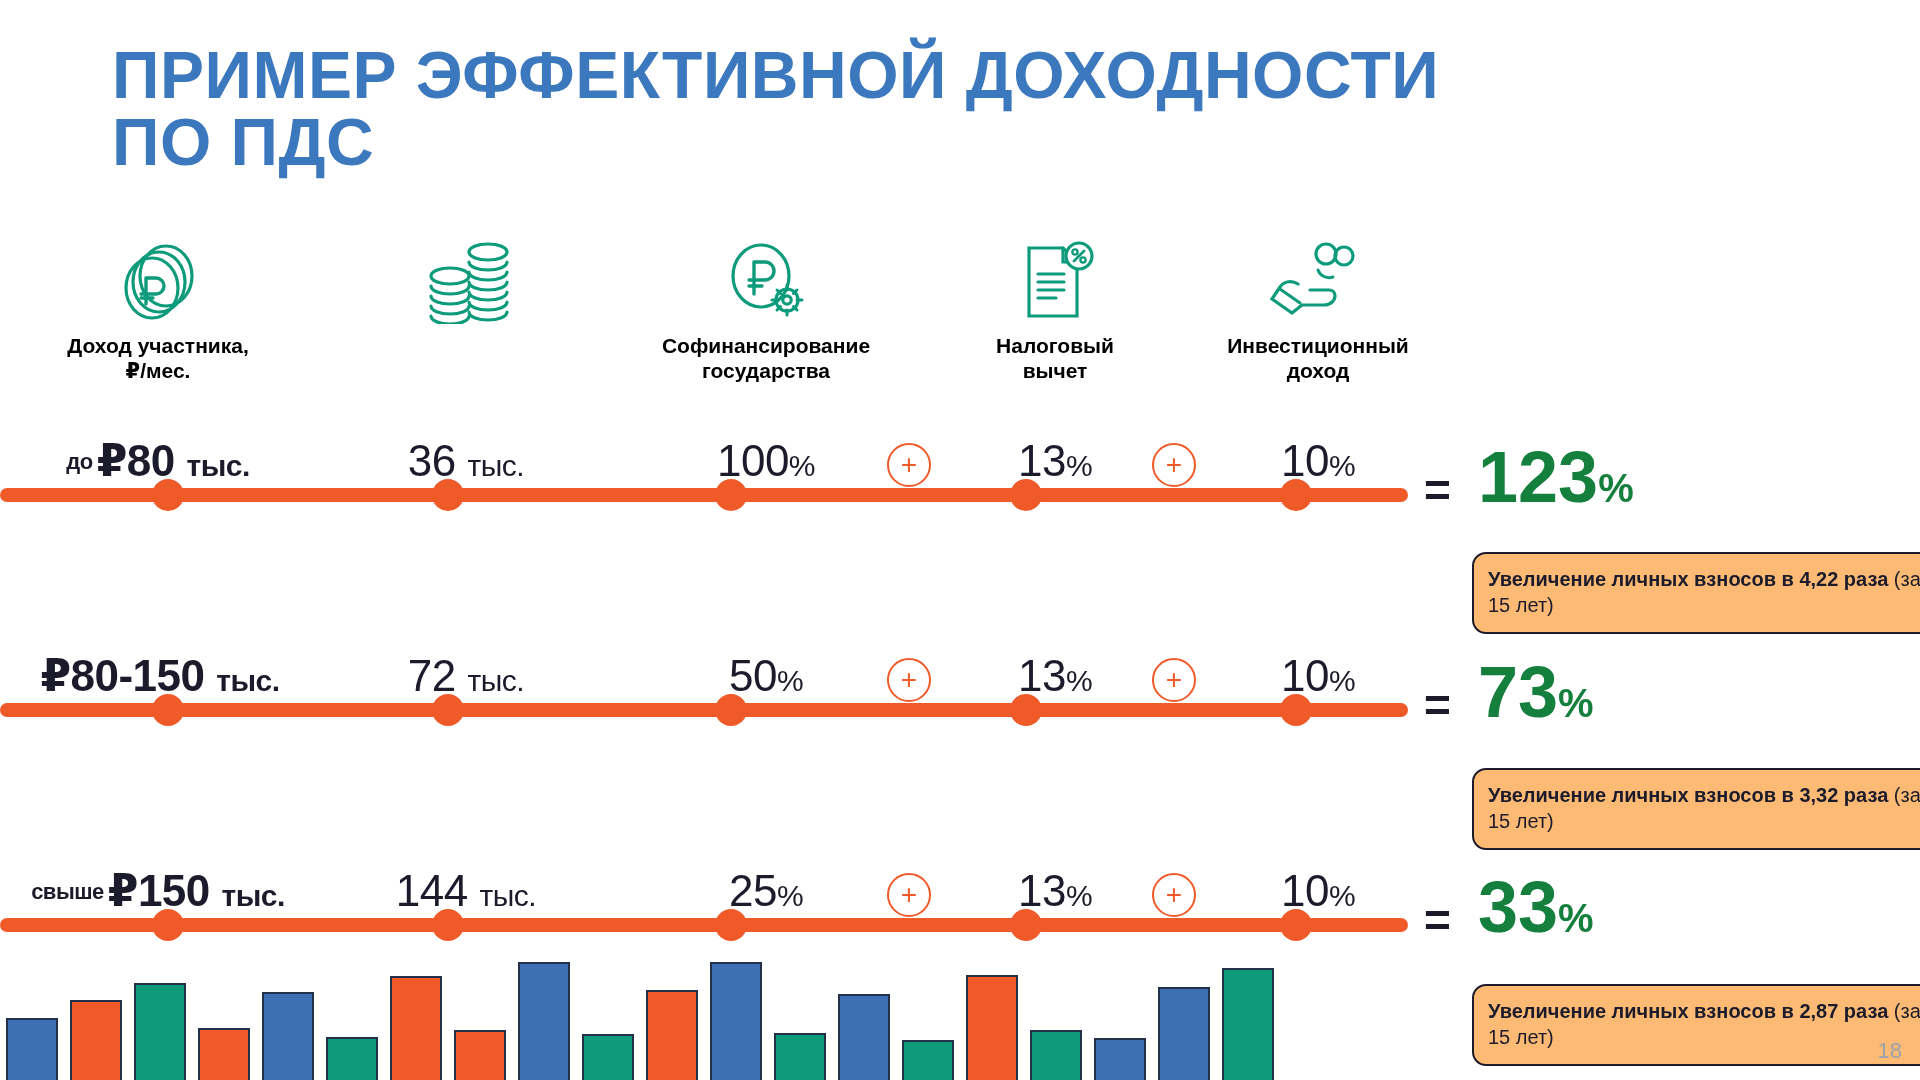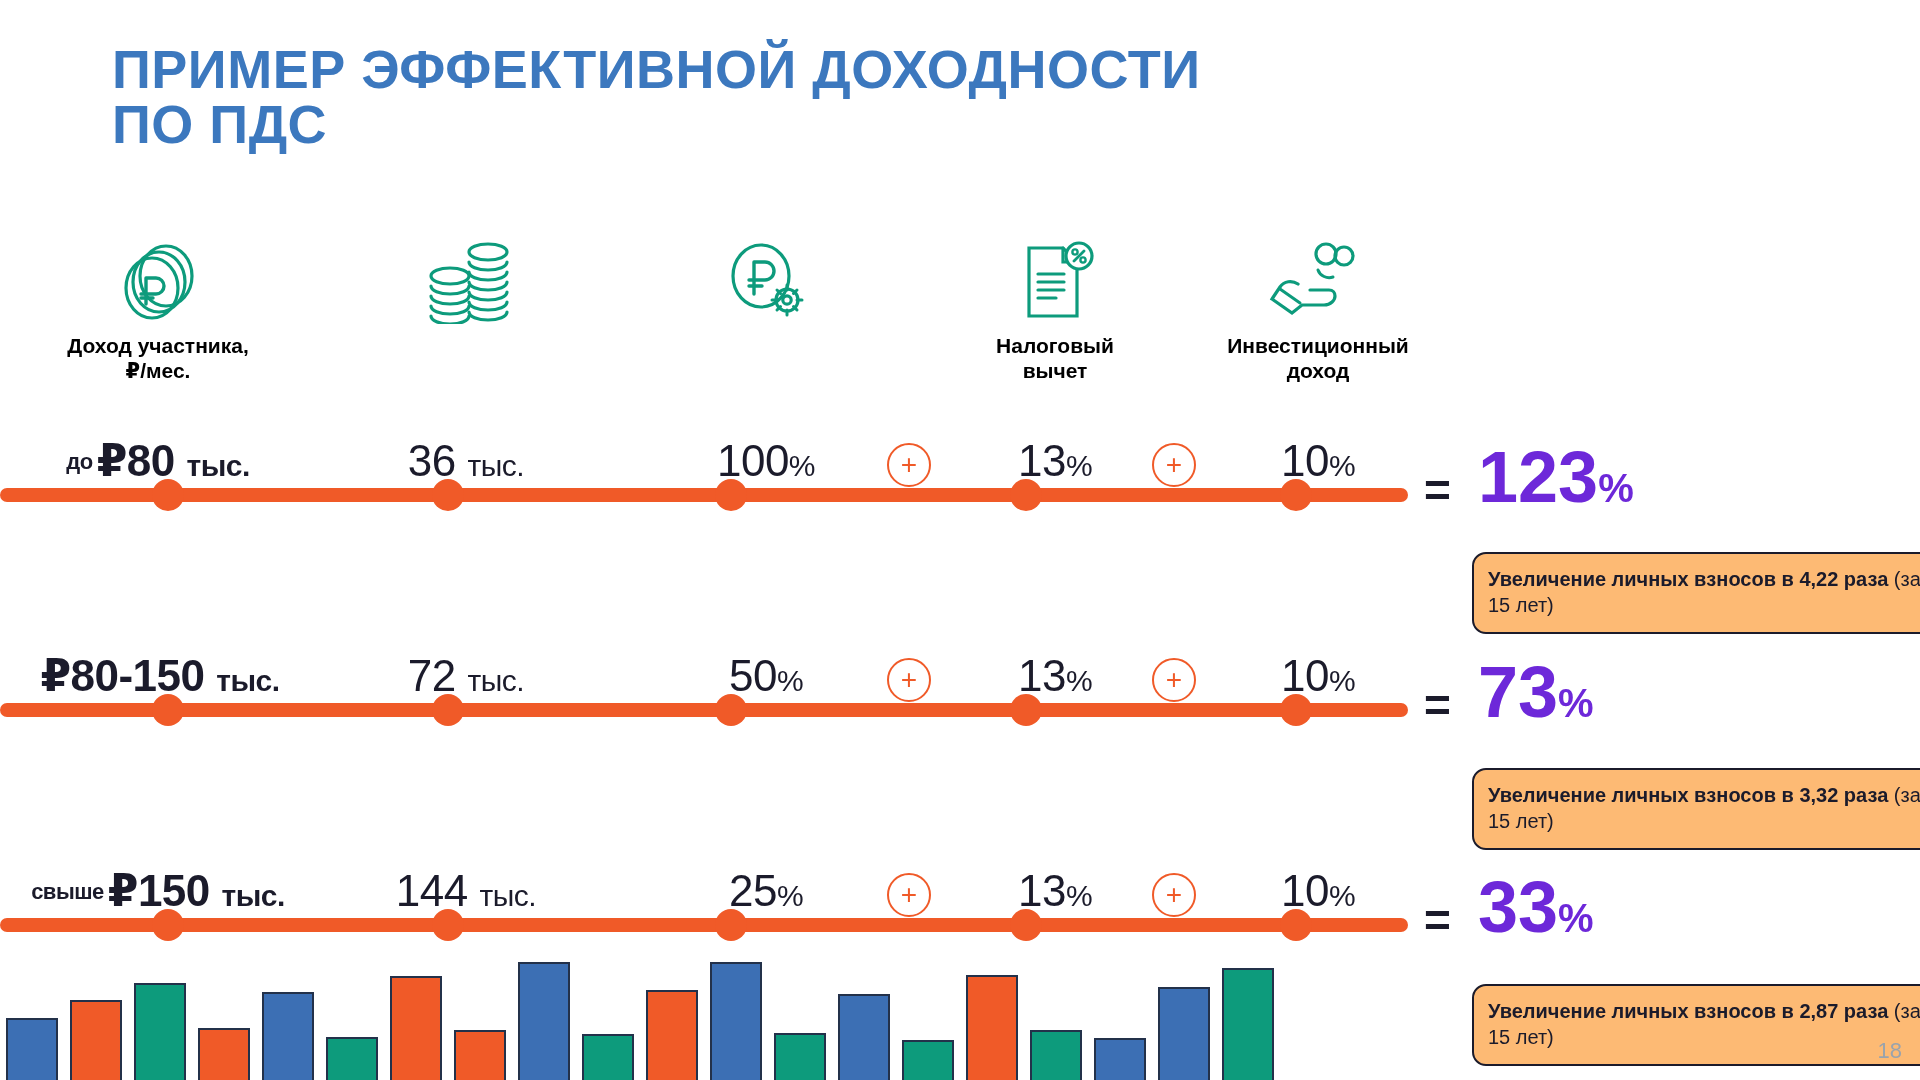--- a/index.html
+++ b/index.html
@@ -6,21 +6,21 @@
   body{
     width:1920px;height:1080px;overflow:hidden;background:#ffffff;
     font-family:"Liberation Sans","DejaVu Sans",sans-serif;
     color:#1b1b2b;position:relative;
   }
   .slide{position:absolute;inset:0;width:1920px;height:1080px;overflow:hidden;}
 
   
   .title{
     position:absolute;left:112px;top:42px;width:1700px;
-    font-size:54px;line-height:1.02;font-weight:bold;letter-spacing:0.5px;
+    font-size:66px;line-height:1.02;font-weight:bold;letter-spacing:0.5px;
     color:#3c78be;text-transform:uppercase;
   }
   .title .l2{display:block;}
 
   
   .cols{position:absolute;left:0;top:232px;width:1860px;height:170px;}
   .col{position:absolute;top:0;text-align:center;}
   .col .iconwrap{height:92px;display:flex;align-items:flex-end;justify-content:center;}
   .col .hdr{
     margin-top:10px;font-size:21px;font-weight:bold;line-height:1.18;color:#000000;
@@ -66,21 +66,21 @@
   .plus.p1{left:887px;}
   .plus.p2{left:1152px;}
 
   
   .line{position:absolute;left:0;top:73px;width:1408px;height:14px;background:#f05a28;border-radius:7px;}
   .dot{position:absolute;top:64px;width:32px;height:32px;border-radius:50%;background:#f05a28;}
   .d0{left:152px;} .d1{left:432px;} .d2{left:715px;} .d3{left:1010px;} .d4{left:1280px;}
 
   
   .eq{position:absolute;left:1424px;top:48px;font-size:46px;font-weight:bold;color:#1b1b2b;}
-  .res{position:absolute;left:1478px;top:26px;font-size:72px;font-weight:bold;color:#6d28d9;line-height:1;white-space:nowrap;}
+  .res{position:absolute;left:1478px;top:26px;font-size:72px;font-weight:bold;color:#15803d;line-height:1;white-space:nowrap;}
   .res .pcts{font-size:40px;font-weight:bold;}
 
   
   .callout{
     position:absolute;left:1472px;width:480px;box-sizing:border-box;
     border:2.5px solid #1b1b2b;border-radius:14px;background:#fdba74;
     padding:12px 14px 13px 14px;font-size:20px;line-height:1.32;color:#1b1b2b;
   }
   .callout b{font-weight:bold;}
   .callout span.light{font-weight:normal;}
@@ -134,20 +134,22 @@
     <div class="col c2">
       <div class="iconwrap">
         <svg class="ic" width="90" height="84" viewBox="0 0 90 84" fill="none" stroke="#0d9b7c" stroke-width="3.2">
           <ellipse cx="40" cy="36" rx="28" ry="31"></ellipse>
           <path d="M33 22v32M33 22h11a9 9 0 0 1 0 18H28M28 46h13" stroke-width="3.4" stroke-linecap="round"></path>
           <circle cx="66" cy="60" r="11"></circle>
           <circle cx="66" cy="60" r="4.2"></circle>
           <path d="M66 45v5M66 70v5M51 60h5M76 60h5M56 50l3.5 3.5M72.5 66.5 76 70M76 50l-3.5 3.5M59.5 66.5 56 70" stroke-width="3" stroke-linecap="round"></path>
         </svg>
       </div>
+      <div class="hdr">Софинансирование
+государства</div>
     </div>
 
     <div class="col c4">
       <div class="iconwrap">
         <svg class="ic" width="100" height="84" viewBox="0 0 100 84" fill="none" stroke="#0d9b7c" stroke-width="3.2" stroke-linecap="round">
           <circle cx="58" cy="14" r="10"></circle>
           <circle cx="76" cy="16" r="9"></circle>
           <path d="M30 44c-6-4-14-3-18 3l-8 12 20 14 10-8h22c7 0 11-5 11-9 0-3-2-6-6-6H42"></path>
           <path d="M12 49 32 63" stroke-width="3"></path>
           <path d="M50 30c2 6 9 9 15 7" stroke-width="3"></path>

